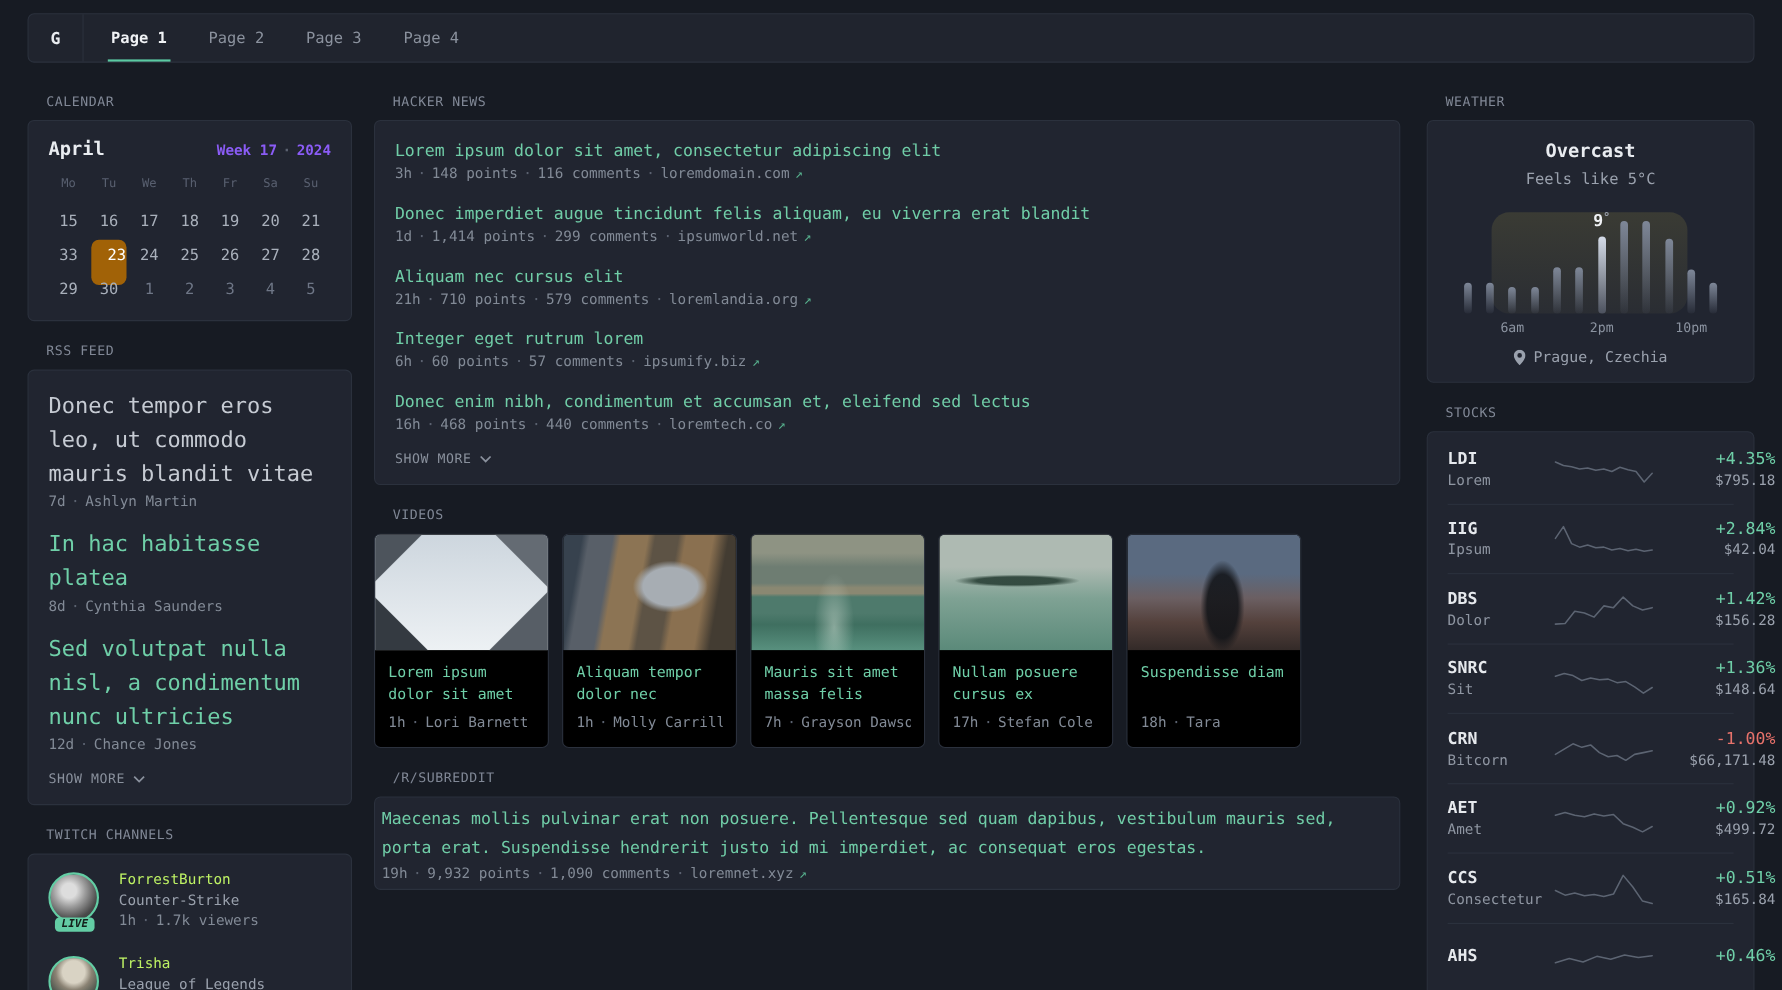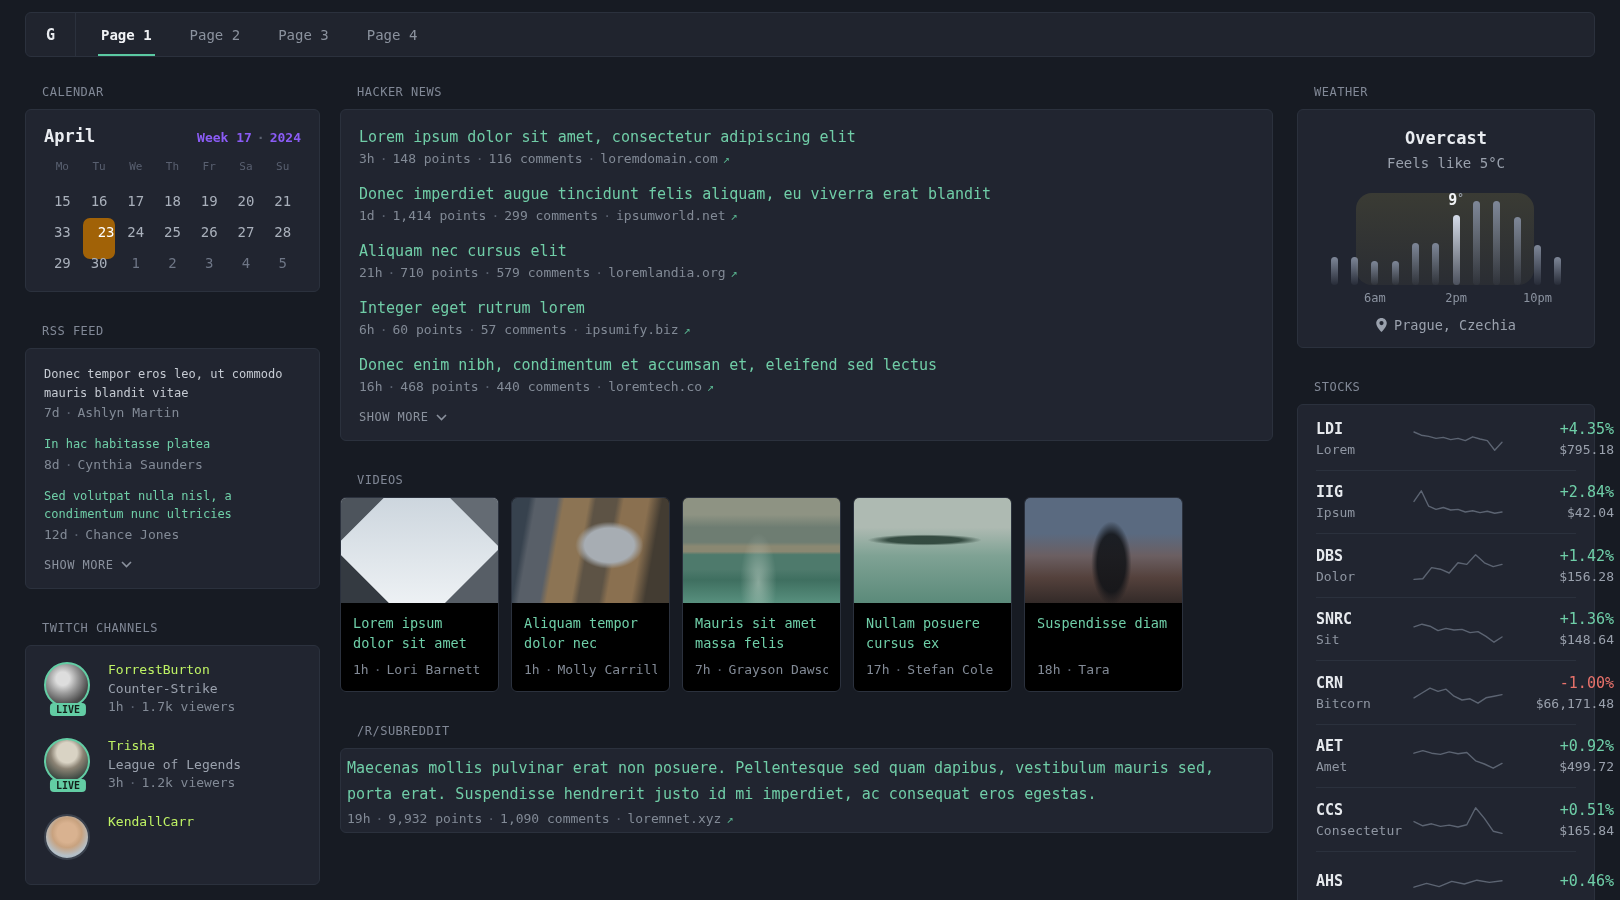--- a/index.html
+++ b/index.html
@@ -18,58 +18,58 @@
   .logo { width:50px; display:flex; align-items:center; justify-content:center; font-weight:bold; font-size:15px; color:#e9ecf0; border-right:1px solid #2b313d; }
   .tabs { display:flex; margin-left:22px; gap:32px; }
   .tab { display:flex; align-items:center; padding:0 3px; font-size:14px; color:#8b929e; border-bottom:2px solid transparent; padding-top:2px; cursor:pointer; }
   .tab.active { color:#f0f2f5; font-weight:bold; border-bottom-color:#5bc9a2; }
 
   
   .cols { display:flex; }
   .col-left  { width:295px; margin-right:20px; flex:none; }
   .col-mid   { width:933px; margin-right:24px; flex:none; }
   .col-right { width:298px; flex:none; }
-  .section { margin-bottom:32px; }
+  .section { margin-bottom:20px; }
   .seclabel { font-size:12px; color:#818896; letter-spacing:.5px; margin:0 0 10px 17px; }
   .card { background:#212530; border:1px solid #2b313d; border-radius:6px; }
 
   
   .cal { padding:16px 18px 12px; }
   .cal-head { display:flex; justify-content:space-between; align-items:baseline; }
   .cal-month { font-size:17px; font-weight:bold; color:#e9ecf0; }
   .cal-week { font-size:13px; font-weight:bold; color:#8b5cf6; }
   .cal-grid { display:grid; grid-template-columns:repeat(7,1fr); text-align:center; margin-top:14px; }
   .cal-dow { font-size:11px; color:#596070; padding-bottom:13px; }
   .cal-day { font-size:14px; color:#a9b0bb; height:31px; line-height:31px; }
   .cal-day.out { color:#6e7686; }
   .cal-day.sel span { display:inline-block; width:32px; height:41px; line-height:29px; background:#a16207; border-radius:7px; color:#ffffff;padding-left:14px; }
 
   
   .pad { padding:16px 18px; }
   .feed-item + .feed-item { margin-top:15px; }
-  .feed-title { font-size:12px; line-height:1.55; color:#6fcfa8; cursor:pointer; }
+  .feed-title { font-size:20px; line-height:1.55; color:#6fcfa8; cursor:pointer; }
   .feed-title.muted { color:#c6cbd3; }
   .meta { font-size:13px; color:#828a96; margin-top:3px; }
   .dot::before { content:"·"; color:#5b6270; margin:0 5px; }
   .link { cursor:pointer; }
   .ext::after { content:"↗"; color:#58b38f; margin-left:5px; font-size:12px; }
   .show-more { display:flex; align-items:center; gap:7px; font-size:12px; letter-spacing:.5px; color:#8a919d; margin-top:16px; cursor:pointer; }
   .chev { width:11px; height:7px; }
   .chev polyline { fill:none; stroke:#8a919d; stroke-width:1.6; }
 
   
   .tw-row { display:flex; gap:16px; align-items:flex-start; }
   .tw-row + .tw-row { margin-top:22px; }
   .tw-avwrap { position:relative; width:48px; flex:none; padding-bottom:8px; }
   .av { width:46px; height:46px; border-radius:50%; border:2px solid #63cda4; }
   .tw-row.off .av { border-color:#3a414d; }
   .av1 { background:radial-gradient(circle at 40% 35%, #dddddd 0 18%, #9b9b9b 40%, #4a4a4a 70%, #2d2d2d); }
   .av2 { background:radial-gradient(circle at 50% 30%, #d9d3c4 0 28%, #8b8374 45%, #3f4a44 75%, #273029); }
   .av3 { background:radial-gradient(circle at 50% 40%, #d9b290 0 30%, #c8a27f 45%, #b5c0c8 70%, #8fa0ab); }
-  .live { position:absolute; left:50%; transform:translateX(-50%); bottom:0; background:#63cda4; color:#14201a; font-size:10px; font-weight:bold; padding:1px 6px; border-radius:4px; }
+  .live { position:absolute; left:50%; transform:translateX(-50%); bottom:0; background:#63cda4; color:#14201a; font-size:10px; font-weight:bold; padding:1px 6px; border-radius:4px;font-style:italic; }
   .tw-name { font-size:13px; font-weight:normal; color:#bef264; cursor:pointer; }
   .tw-game { font-size:13px; color:#9aa1ad; margin-top:4px; }
 
   
   .hn { padding:18px 18px 16px; }
   .hn-item + .hn-item { margin-top:19px; }
   .hn-title { font-size:15px; color:#70cda7; cursor:pointer; }
   .hn .meta { margin-top:5px; }
   .sub { padding:6px; }
   .sub-title { font-size:15px; line-height:1.75; color:#70cda7; cursor:pointer; }

